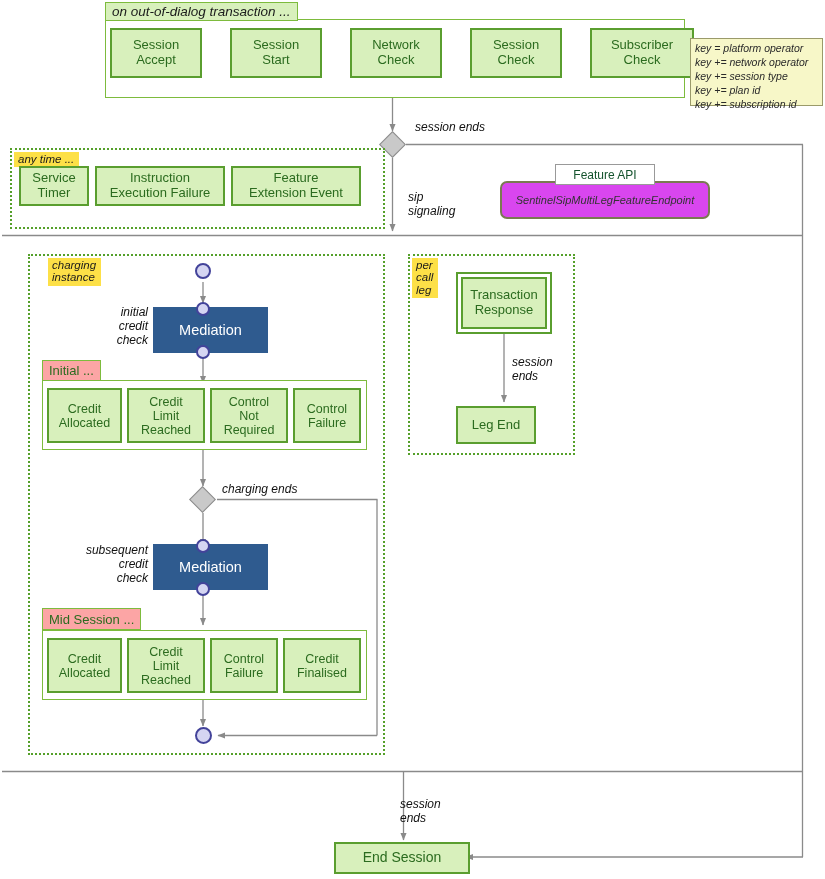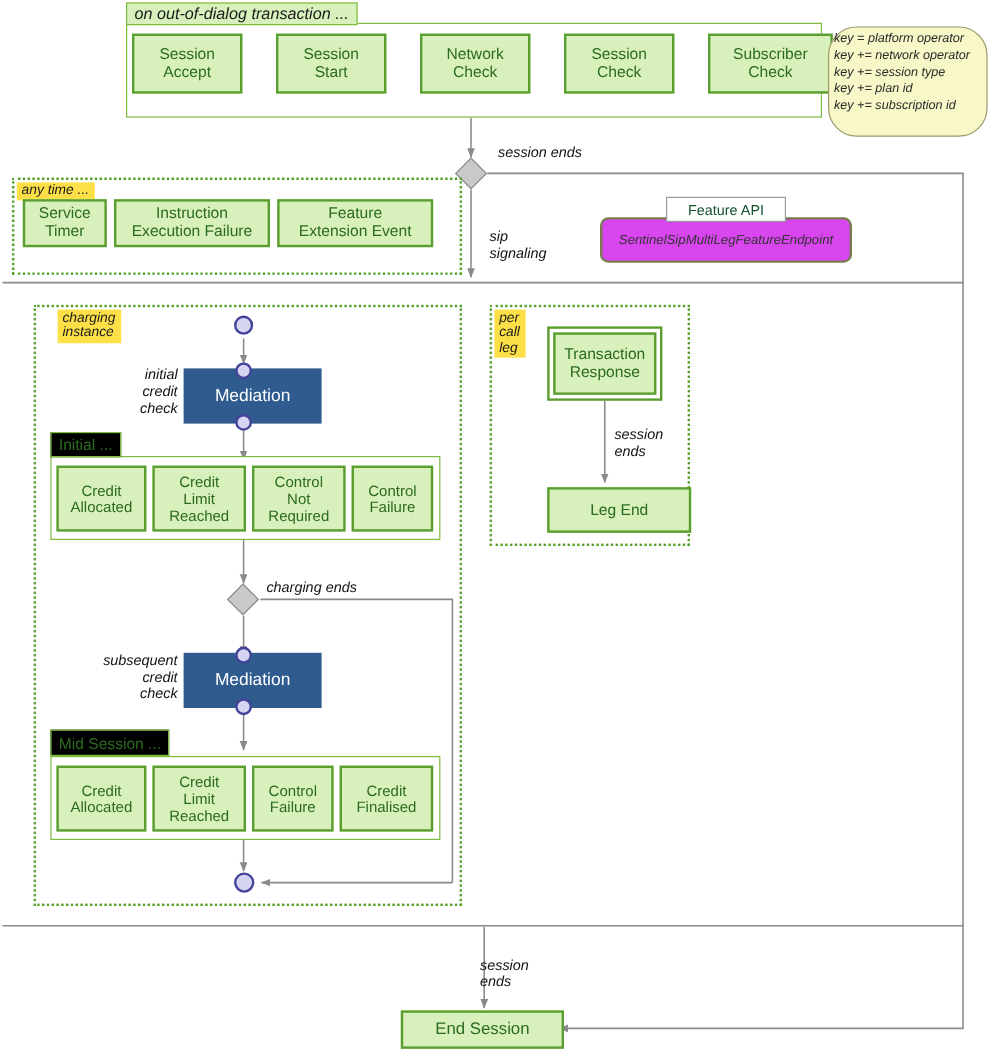--- a/index.html
+++ b/index.html
@@ -16,21 +16,21 @@
     color:#2b6b1f;
     display:flex;align-items:center;justify-content:center;
     text-align:center;line-height:1.12;
     font-size:13px;
   }
   .gbox.small{font-size:12.5px;}
 
   
   .framed{border:1px solid #7dbb3d;background:#ffffff;}
   .tablabel{
-    background:#000000;border:1px solid #7dbb3d;color:#2b6b1f;
+    background:#fca5a5;border:1px solid #7dbb3d;color:#2b6b1f;
     font-size:13px;display:flex;align-items:center;padding:0 6px;
   }
   .tablabel.grey{background:#fde047;border:none;color:#1a1a1a;
       font-style:italic;font-size:11.5px;line-height:1.08;
       display:block;padding:1px 5px 2px 4px;}
   .tablabel.greenfill{background:#d8f0bc;border:1px solid #7dbb3d;
       font-style:italic;color:#1a1a1a;font-size:13.5px;}
 
   
   .dotted{border:2px dotted #55a02a;background:transparent;}
@@ -133,21 +133,21 @@
 Accept</div>
   <div class="abs gbox" style="left:230px;top:28px;width:92px;height:50px;white-space:pre-line;">Session
 Start</div>
   <div class="abs gbox" style="left:350px;top:28px;width:92px;height:50px;white-space:pre-line;">Network
 Check</div>
   <div class="abs gbox" style="left:470px;top:28px;width:92px;height:50px;white-space:pre-line;">Session
 Check</div>
   <div class="abs gbox" style="left:590px;top:28px;width:104px;height:50px;white-space:pre-line;">Subscriber
 Check</div>
 
-  <div class="abs note" style="left:690px;top:22px;width:133px;height:92px;border-radius:24px;">
+  <div class="abs note" style="left:690px;top:38px;width:133px;height:68px;">
     <div>key = platform operator</div>
     <div>key += network operator</div>
     <div>key += session type</div>
     <div>key += plan id</div>
     <div>key += subscription id</div>
   </div>
 
   <div class="abs diam" style="left:383px;top:135px;width:19px;height:19px;"></div>
   <div class="abs anno" style="left:415px;top:120px;">session ends</div>
   <div class="abs anno" style="left:408px;top:190px;">sip
@@ -220,19 +220,19 @@
 call
 leg</div>
 
   <div class="abs" style="left:456px;top:272px;width:96px;height:62px;border:2px solid #5a9e2f;background:#ffffff;"></div>
   <div class="abs gbox" style="left:461px;top:277px;width:86px;height:52px;white-space:pre-line;">Transaction
 Response</div>
 
   <div class="abs anno" style="left:512px;top:355px;">session
 ends</div>
 
-  <div class="abs gbox" style="left:456px;top:406px;width:120px;height:38px;">Leg End</div>
+  <div class="abs gbox" style="left:456px;top:406px;width:80px;height:38px;">Leg End</div>
 
   <div class="abs anno" style="left:400px;top:797px;">session
 ends</div>
   <div class="abs gbox" style="left:334px;top:842px;width:136px;height:32px;font-size:14px;">End Session</div>
 
 </div>
 
 </body></html>

